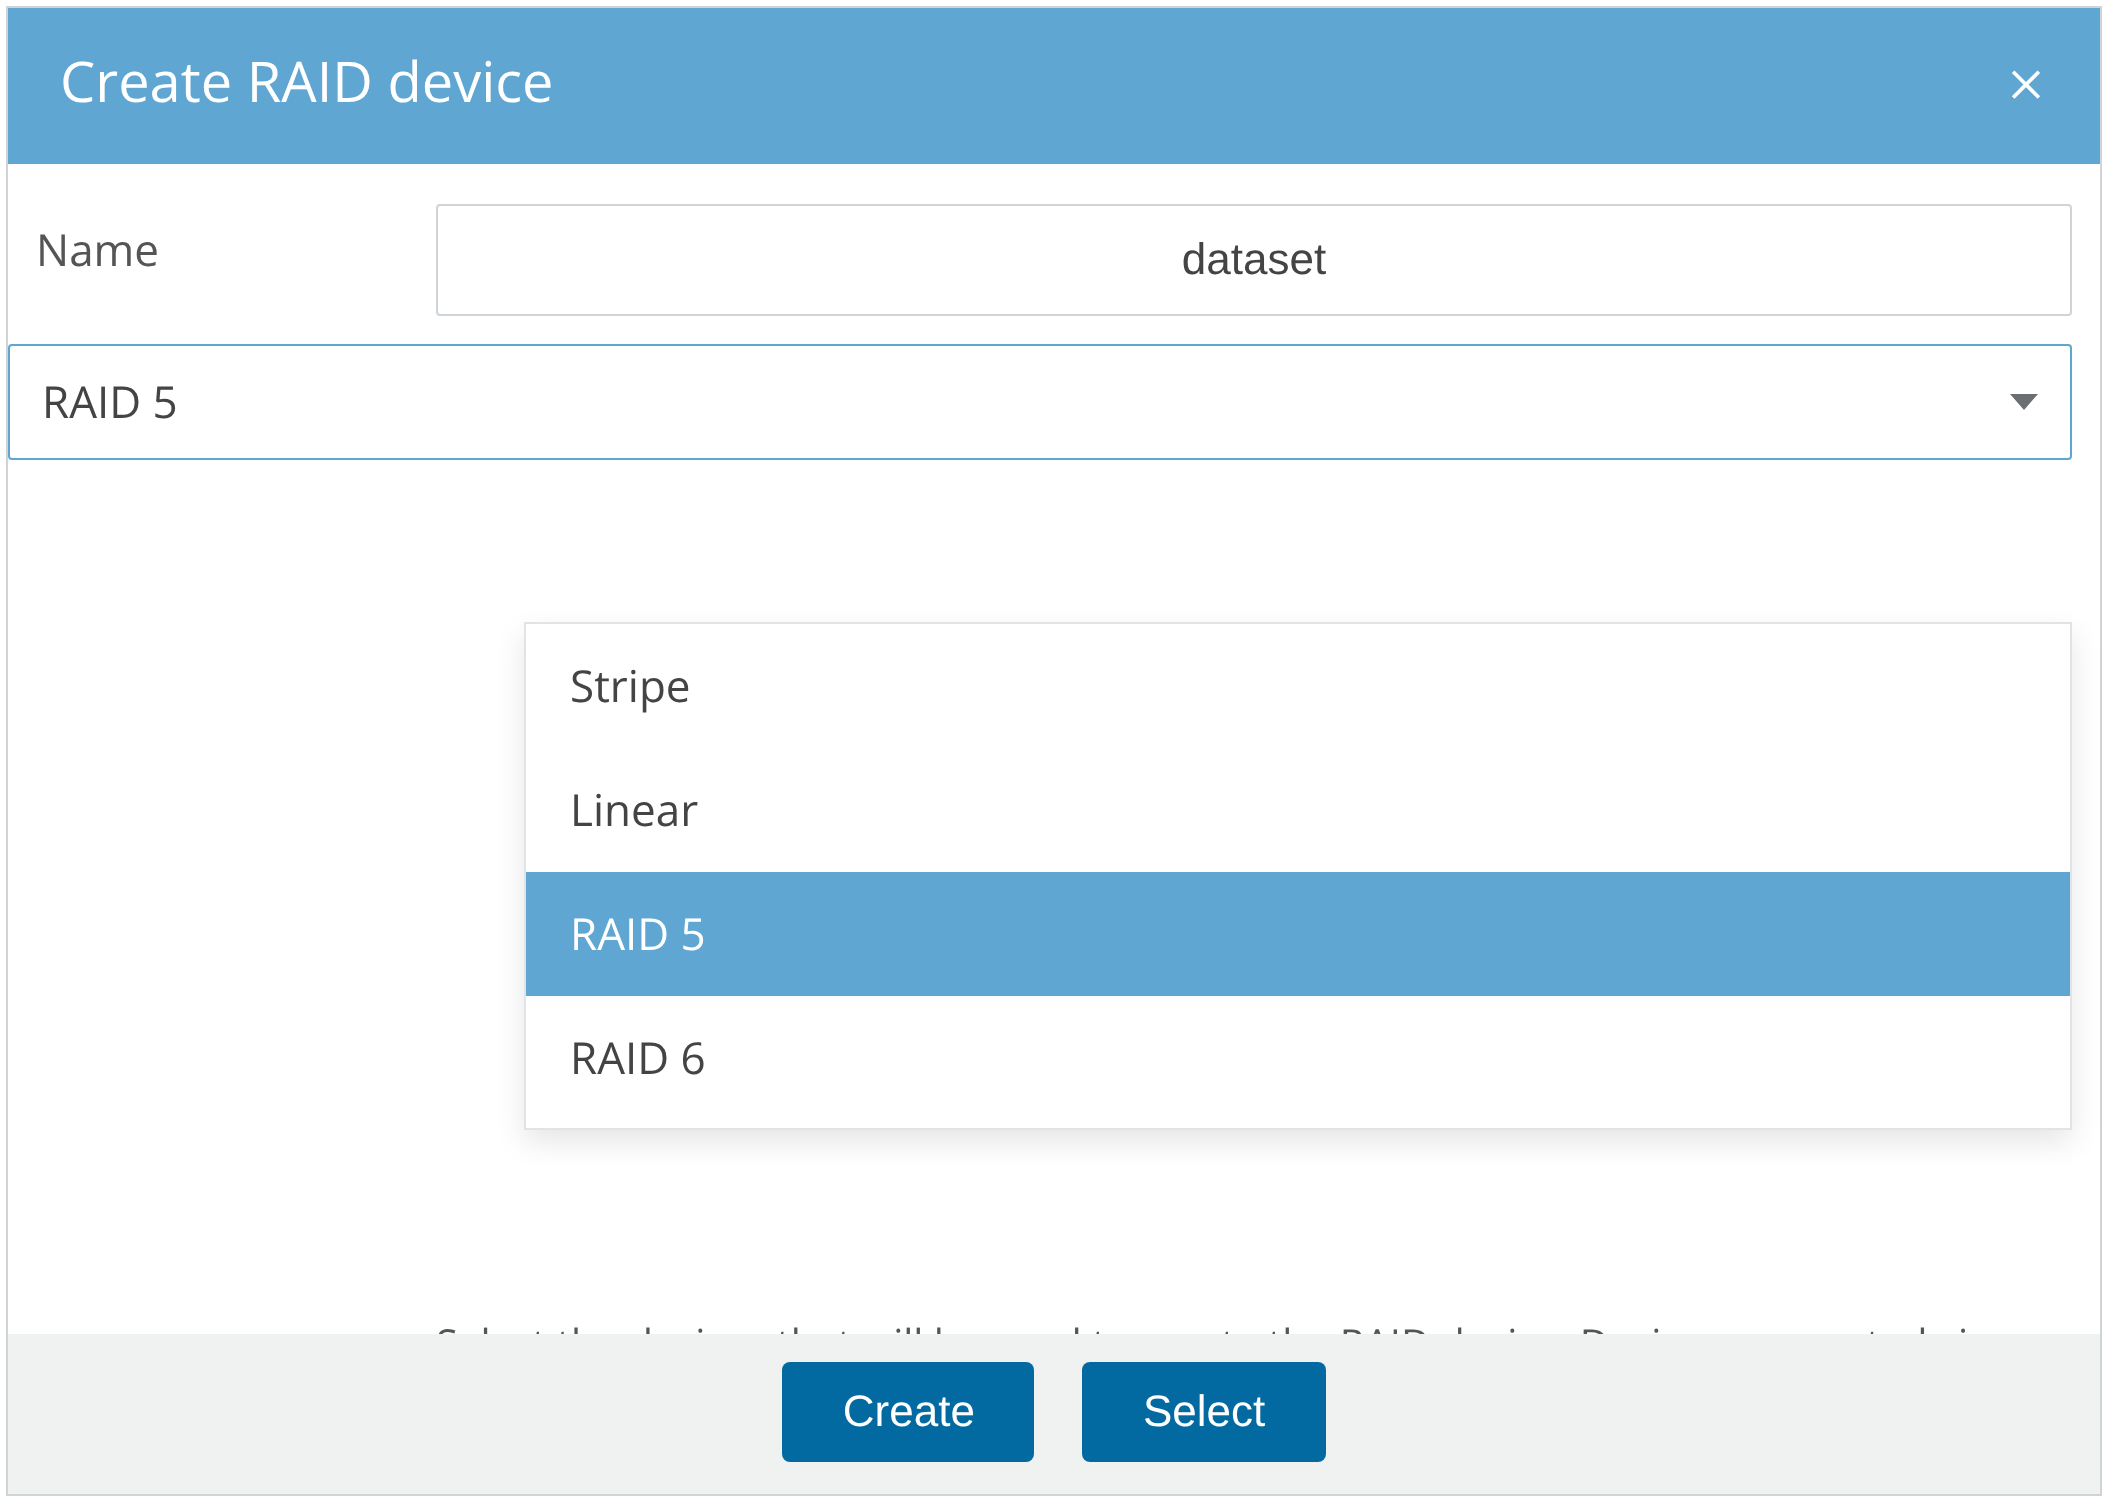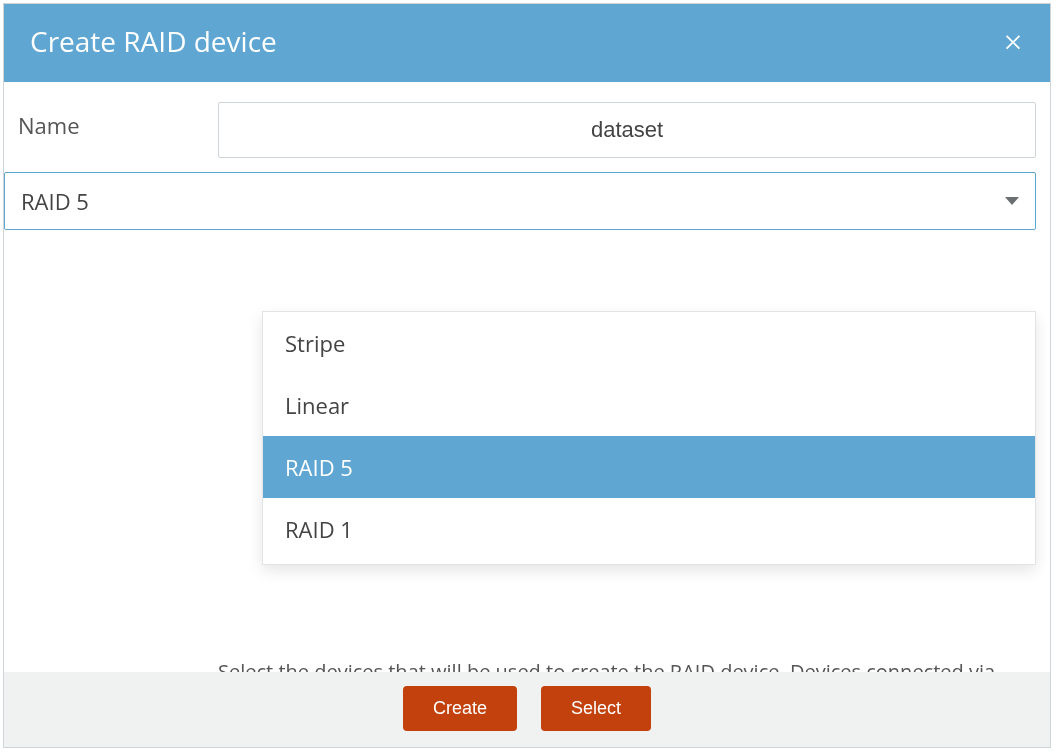--- a/index.html
+++ b/index.html
@@ -130,23 +130,23 @@
   }
 
   .dialog-footer {
     background: #f0f1f1;
     padding: 14px 0 16px 0;
     display: flex;
     justify-content: center;
     gap: 24px;
   }
   .btn {
-    background: #c2410c;
-    color: #ffffff;
-    font-size: 18px;
+    background: #0369a1;
+    color: #ffffff;
+    font-size: 22px;
     border: none;
     border-radius: 4px;
     padding: 12px 30px;
     cursor: pointer;
   }
 
   
   .x-icon svg { width: 22px; height: 22px; display: block; }
   .x-icon svg path { fill: #ffffff; }
 </style>
@@ -180,21 +180,21 @@
           <span class="caret-down"></span>
         </div>
       </div>
     </div>
 
 
     <div class="dropdown" id="level-dropdown">
         <div class="dropdown-item">Stripe</div>
         <div class="dropdown-item">Linear</div>
         <div class="dropdown-item selected">RAID 5</div>
-        <div class="dropdown-item">RAID 1</div>
+        <div class="dropdown-item">RAID 6</div>
       </div>
 
     <div class="helper-text">Select the devices that will be used to create the RAID device. Devices connected via USB will not be listed (too unreliable).</div>
 
   </div>
 
   <div class="dialog-footer">
     <button class="btn">Create</button>
     <button class="btn">Select</button>
   </div>

